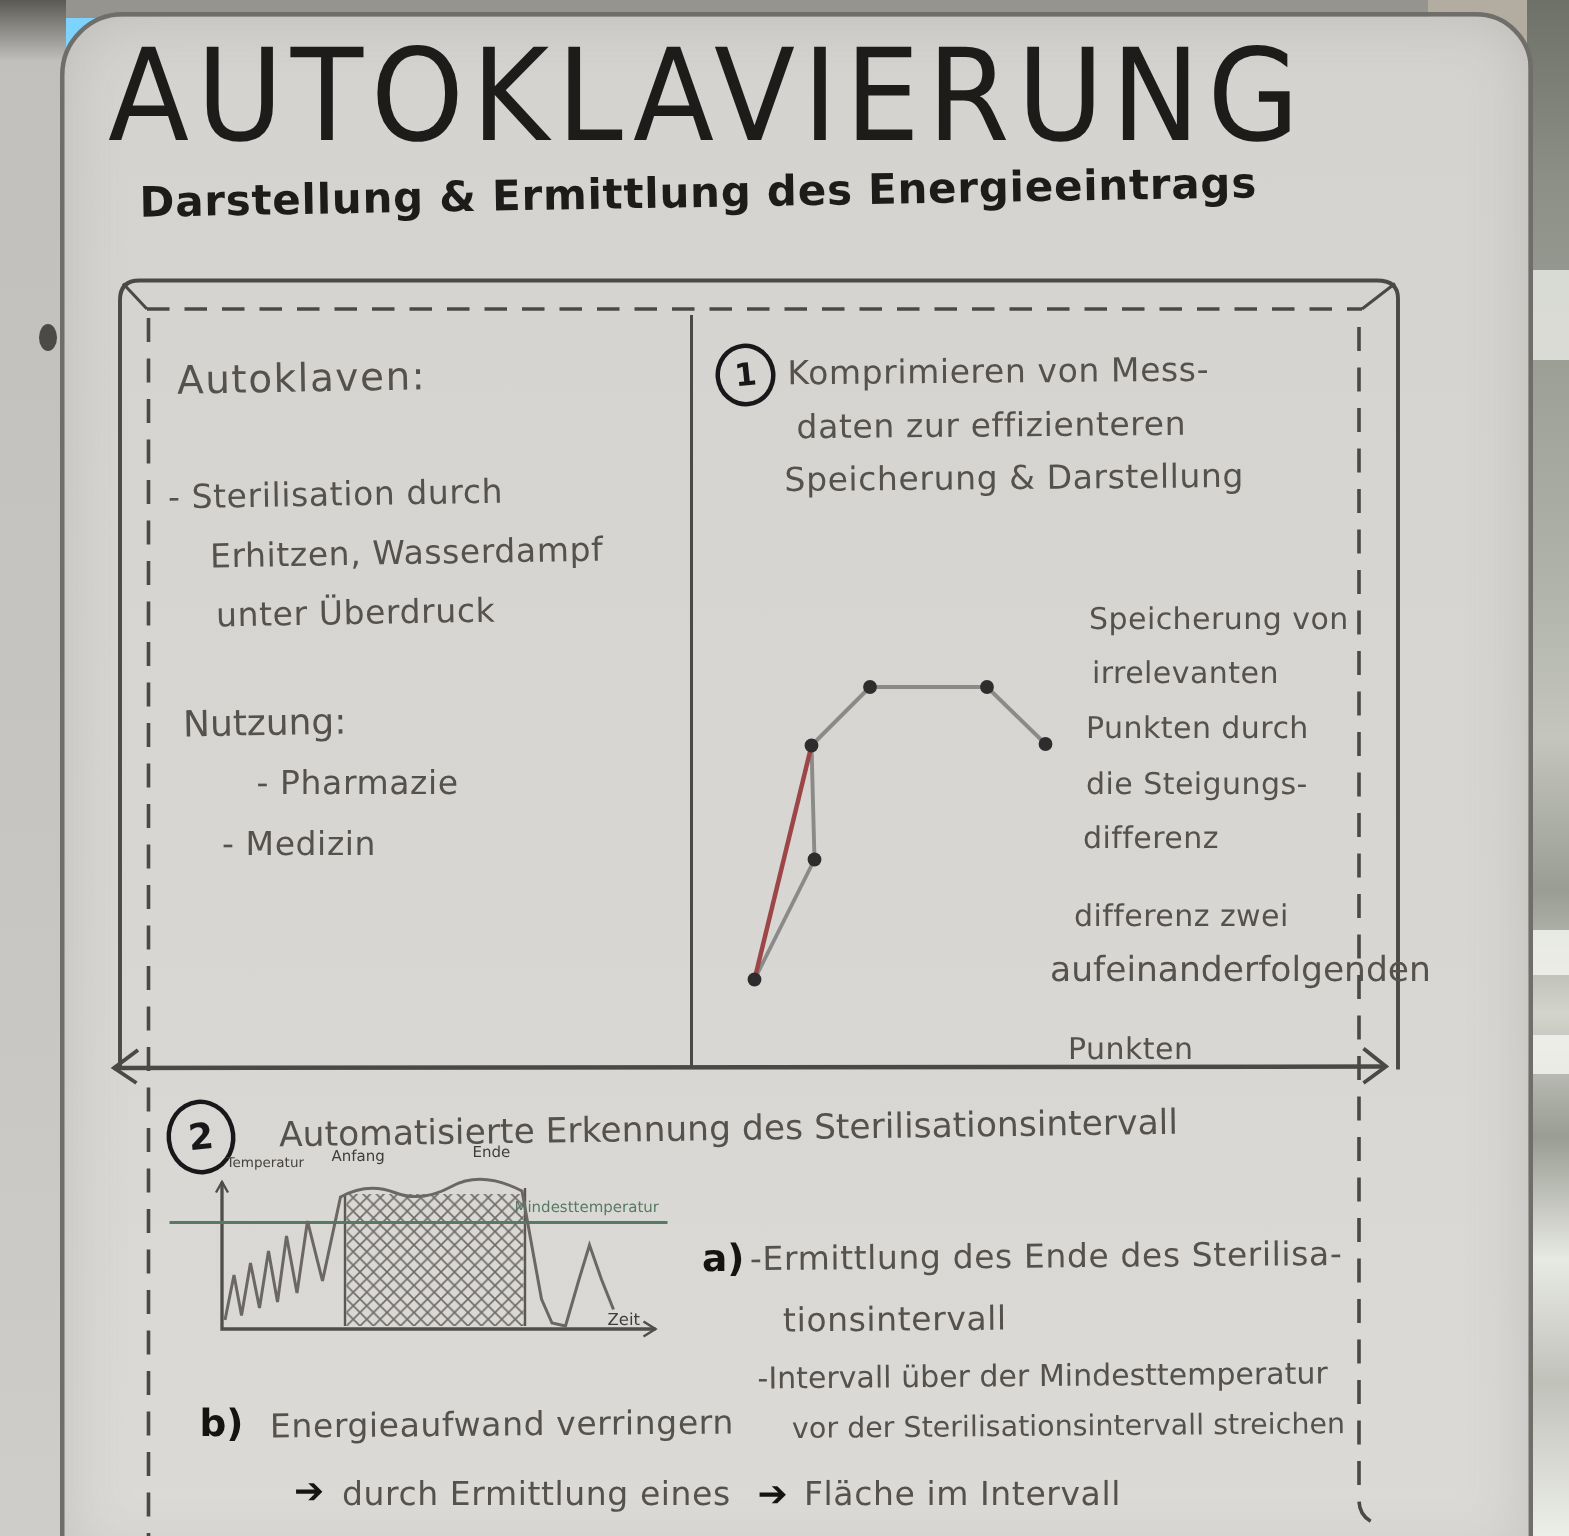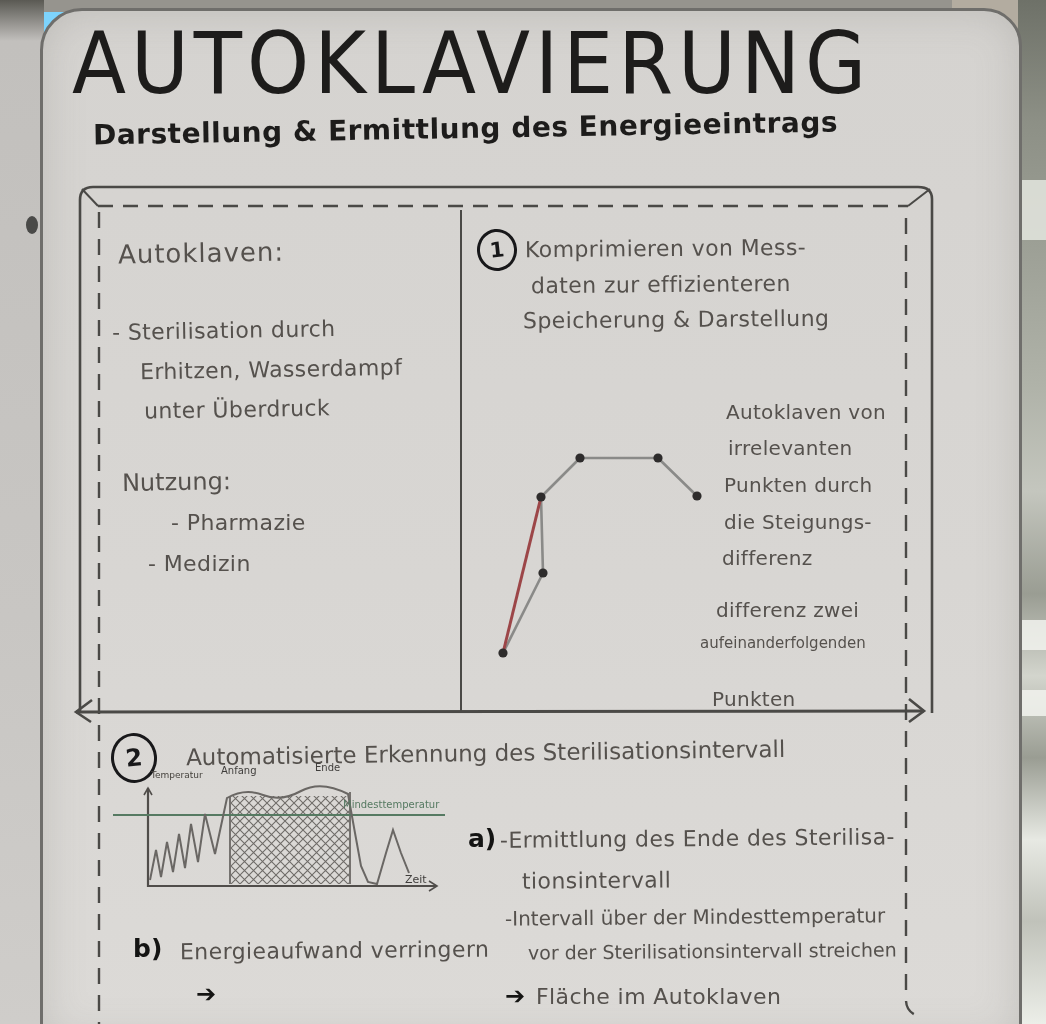--- a/index.html
+++ b/index.html
@@ -93,27 +93,27 @@
       <polyline points="33,233 73,153 71,77 110,38 188,38 227,76" fill="none" stroke="#8a8a88" stroke-width="2.6" stroke-linejoin="round"></polyline>
       <line x1="33" y1="233" x2="71" y2="77" stroke="#9c4648" stroke-width="3"></line>
       <circle cx="33" cy="233" r="4.6" fill="#2e2c2c"></circle>
       <circle cx="73" cy="153" r="4.6" fill="#2e2c2c"></circle>
       <circle cx="71" cy="77" r="4.6" fill="#2e2c2c"></circle>
       <circle cx="110" cy="38" r="4.6" fill="#2e2c2c"></circle>
       <circle cx="188" cy="38" r="4.6" fill="#2e2c2c"></circle>
       <circle cx="227" cy="76" r="4.6" fill="#2e2c2c"></circle>
     </svg>
 
-  <div class="abs hand pencil t20" style="left:726px;top:400px;">Autoklaven von</div>
+  <div class="abs hand pencil t20" style="left:726px;top:400px;">Speicherung von</div>
   <div class="abs hand pencil t20" style="left:728px;top:436px;">irrelevanten</div>
   <div class="abs hand pencil t20" style="left:724px;top:473px;">Punkten durch</div>
   <div class="abs hand pencil t20" style="left:724px;top:510px;">die Steigungs-</div>
   <div class="abs hand pencil t20" style="left:722px;top:546px;">differenz</div>
   <div class="abs hand pencil t20" style="left:716px;top:598px;">differenz zwei</div>
-  <div class="abs hand pencil" style="left:700px;top:634px;font-size:15px;">aufeinanderfolgenden</div>
+  <div class="abs hand pencil" style="left:700px;top:634px;font-size:23px;">aufeinanderfolgenden</div>
   <div class="abs hand pencil t20" style="left:712px;top:687px;">Punkten</div>
 
   <div class="abs badge" style="left:111px;top:733px;width:40px;height:44px;font-size:24px;">2</div>
   <div class="abs hand pencil" style="left:186px;top:740px;font-size:23px;transform:rotate(-.8deg);">Automatisierte Erkennung des Sterilisationsintervall</div>
 
   <svg class="abs" style="left:105px;top:758px;" width="360" height="150" viewBox="0 0 360 150">
     <defs>
       <pattern id="ch" width="9" height="9" patternUnits="userSpaceOnUse">
         <path d="M0,9 L9,0 M0,0 L9,9" stroke="#6f6c68" stroke-width="1.1"></path>
       </pattern>
@@ -140,19 +140,20 @@
     <text x="300" y="125" font-size="11" fill="#3f3d3b">Zeit</text>
     <text x="238" y="50" font-size="10" fill="#567a62">Mindesttemperatur</text>
   </svg>
 
   <div class="abs hand bold-black" style="left:468px;top:824px;font-size:25px;">a)</div>
   <div class="abs hand pencil t22" style="left:500px;top:826px;transform:rotate(-.5deg);">-Ermittlung des Ende des Sterilisa-</div>
   <div class="abs hand pencil t22" style="left:522px;top:868px;transform:rotate(-.5deg);">tionsintervall</div>
   <div class="abs hand pencil" style="left:505px;top:905px;font-size:20px;transform:rotate(-.5deg);">-Intervall über der Mindesttemperatur</div>
   <div class="abs hand pencil" style="left:528px;top:940px;font-size:19px;transform:rotate(-.5deg);">vor der Sterilisationsintervall streichen</div>
   <div class="abs hand arrow" style="left:505px;top:982px;font-size:24px;">➔</div>
-  <div class="abs hand pencil t22" style="left:536px;top:984px;">Fläche im Autoklaven</div>
+  <div class="abs hand pencil t22" style="left:536px;top:984px;">Fläche im Intervall</div>
 
   <div class="abs hand bold-black" style="left:133px;top:934px;font-size:25px;">b)</div>
   <div class="abs hand pencil t22" style="left:180px;top:938px;transform:rotate(-.5deg);">Energieaufwand verringern</div>
   <div class="abs hand arrow" style="left:196px;top:980px;font-size:24px;">➔</div>
+  <div class="abs hand pencil t22" style="left:228px;top:984px;">durch Ermittlung eines</div>
 
 </div>
 
 </body></html>

